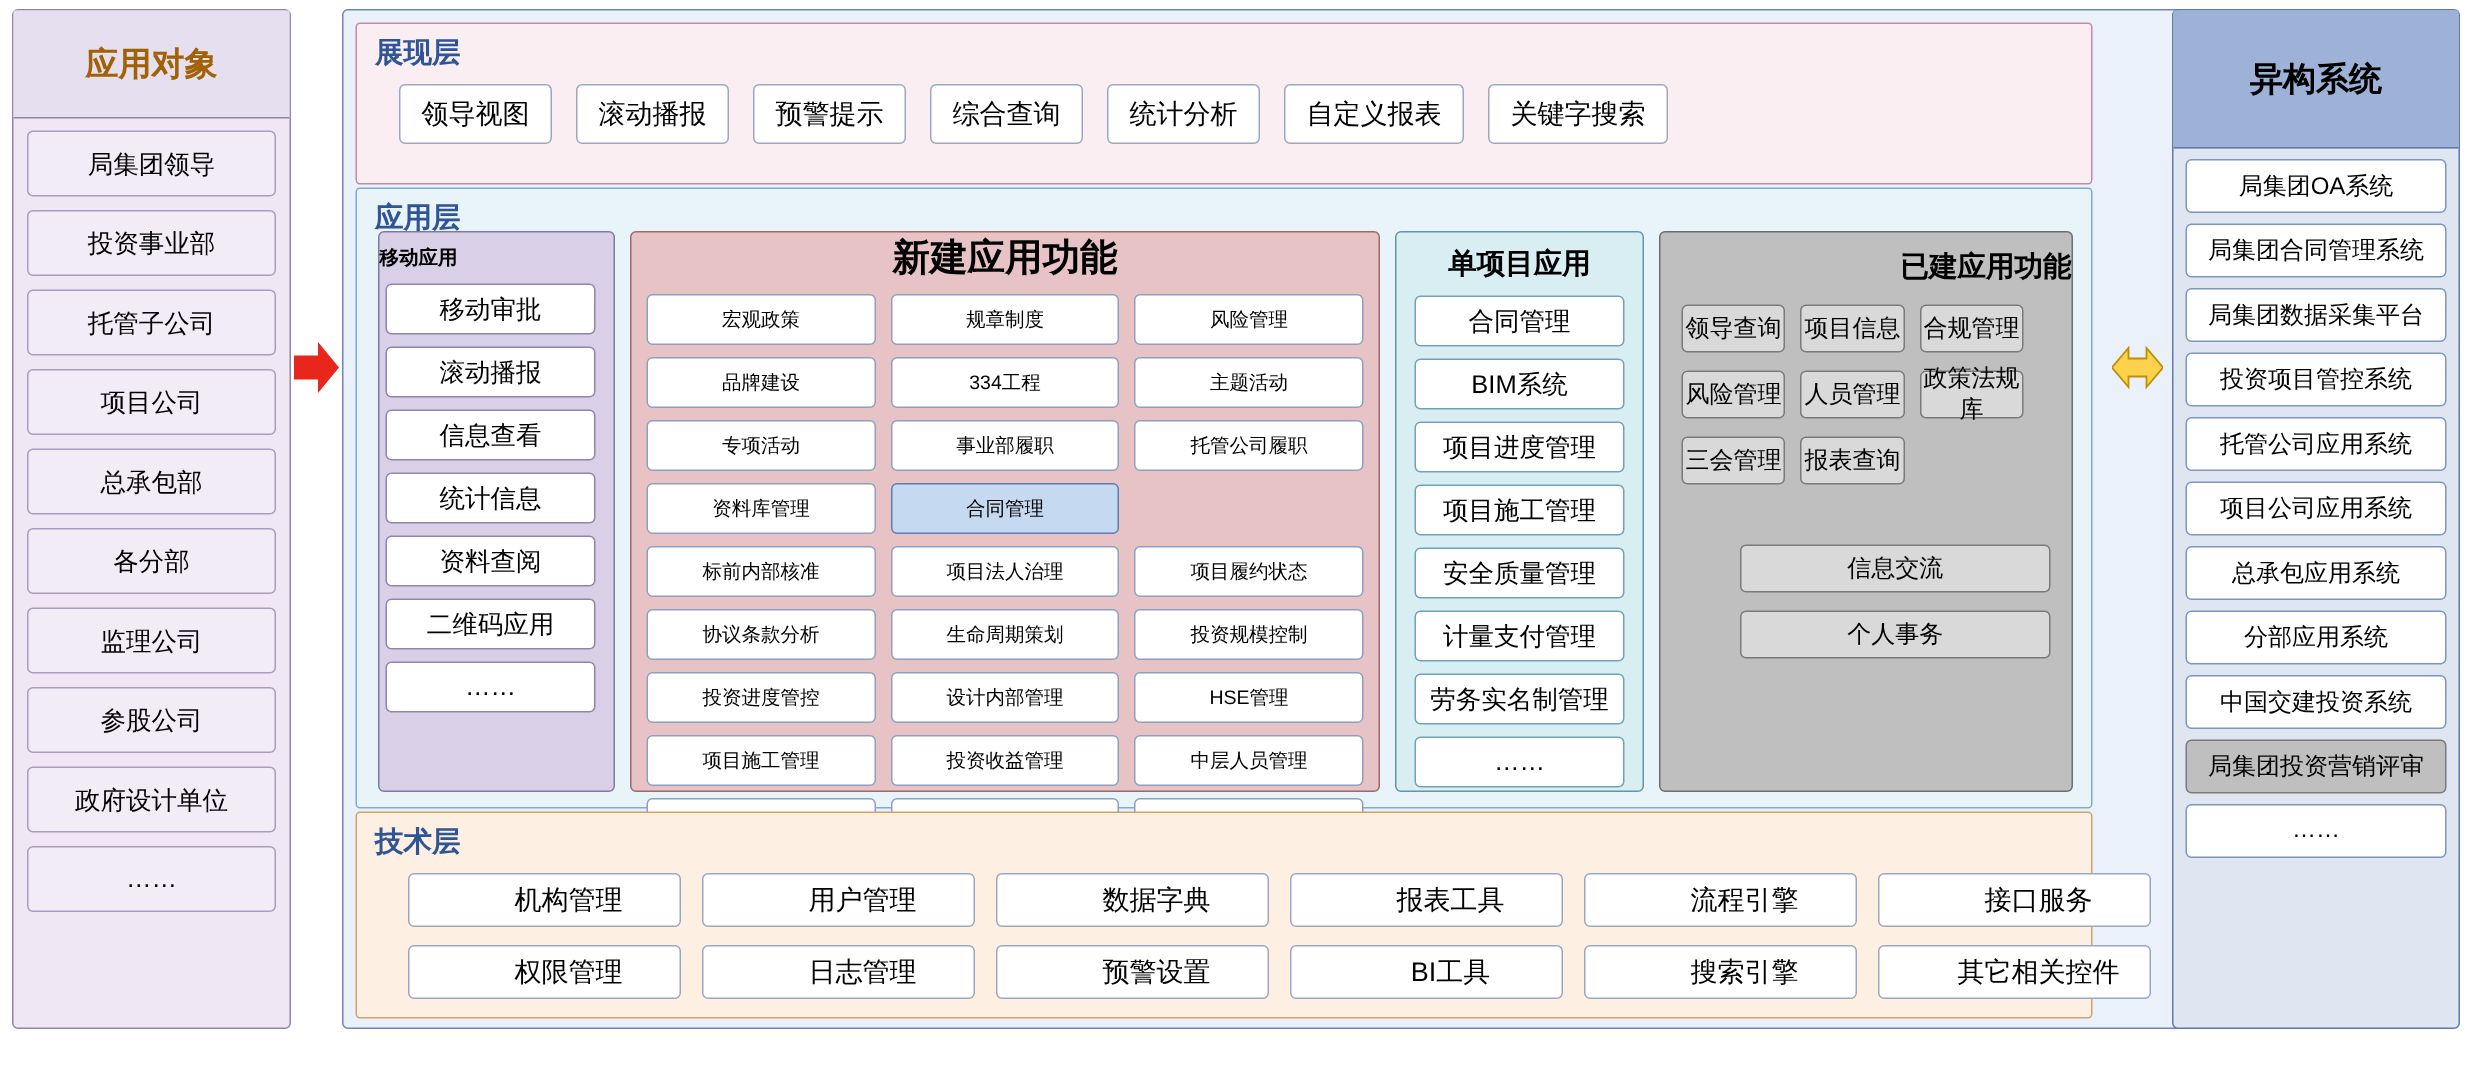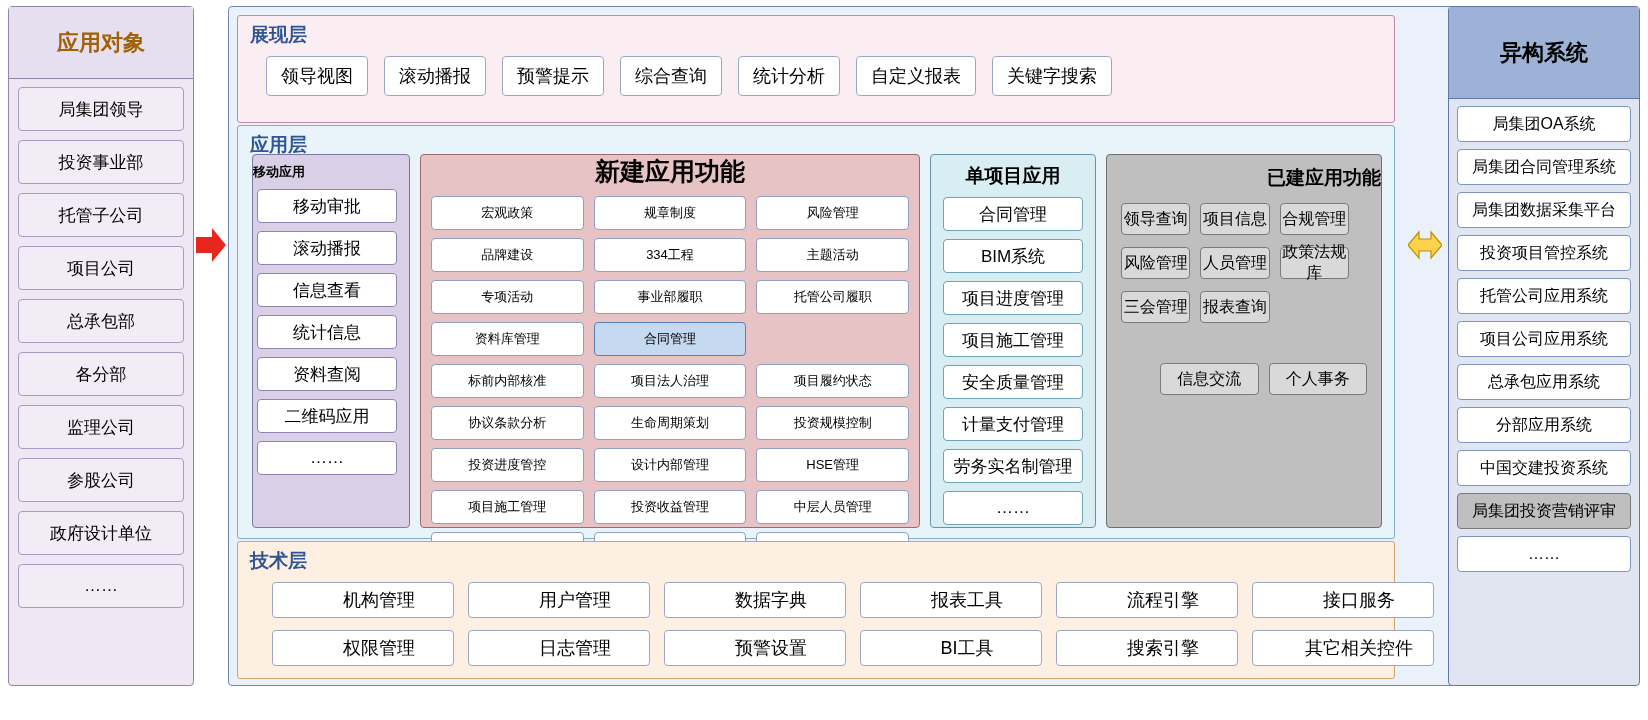--- a/index.html
+++ b/index.html
@@ -274,21 +274,21 @@
   }
   #grp-built .cell {
     height: 32px;
     font-size: 16px;
     background: #d9d9d9;
     border: 1px solid #7a7a7a;
   }
   #grp-built .grid2 {
     padding: 40px 14px 0 14px;
     display: grid;
-    grid-template-columns: repeat(2, 1fr);
+    grid-template-columns: repeat(1, 1fr);
     gap: 12px 10px;
     margin-left: 39px;
   }
 
   
   #layer-tech {
     left: 8px;
     top: 534px;
     width: 1158px;
     height: 138px;

